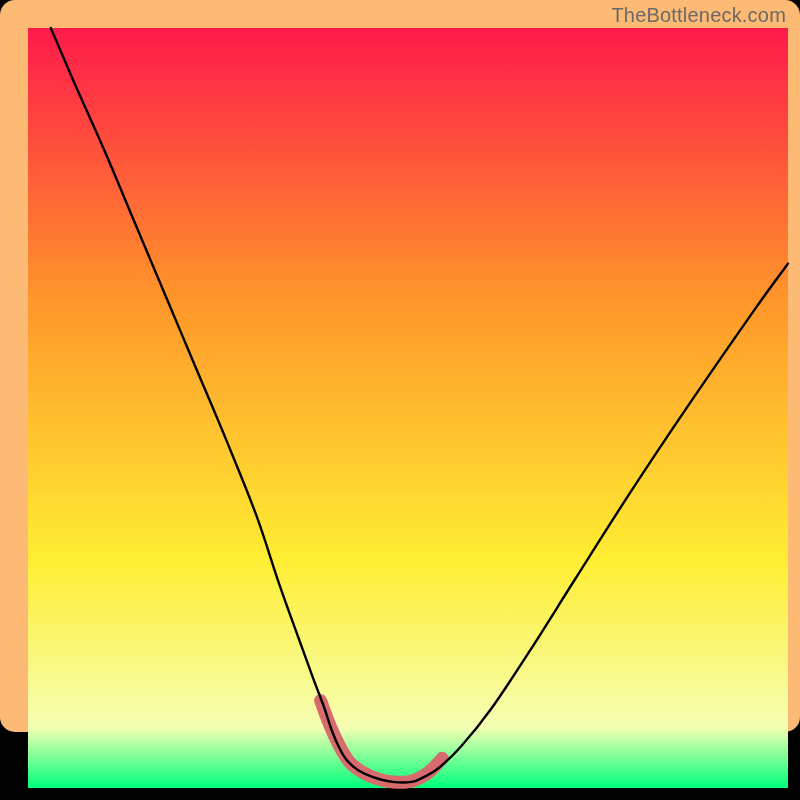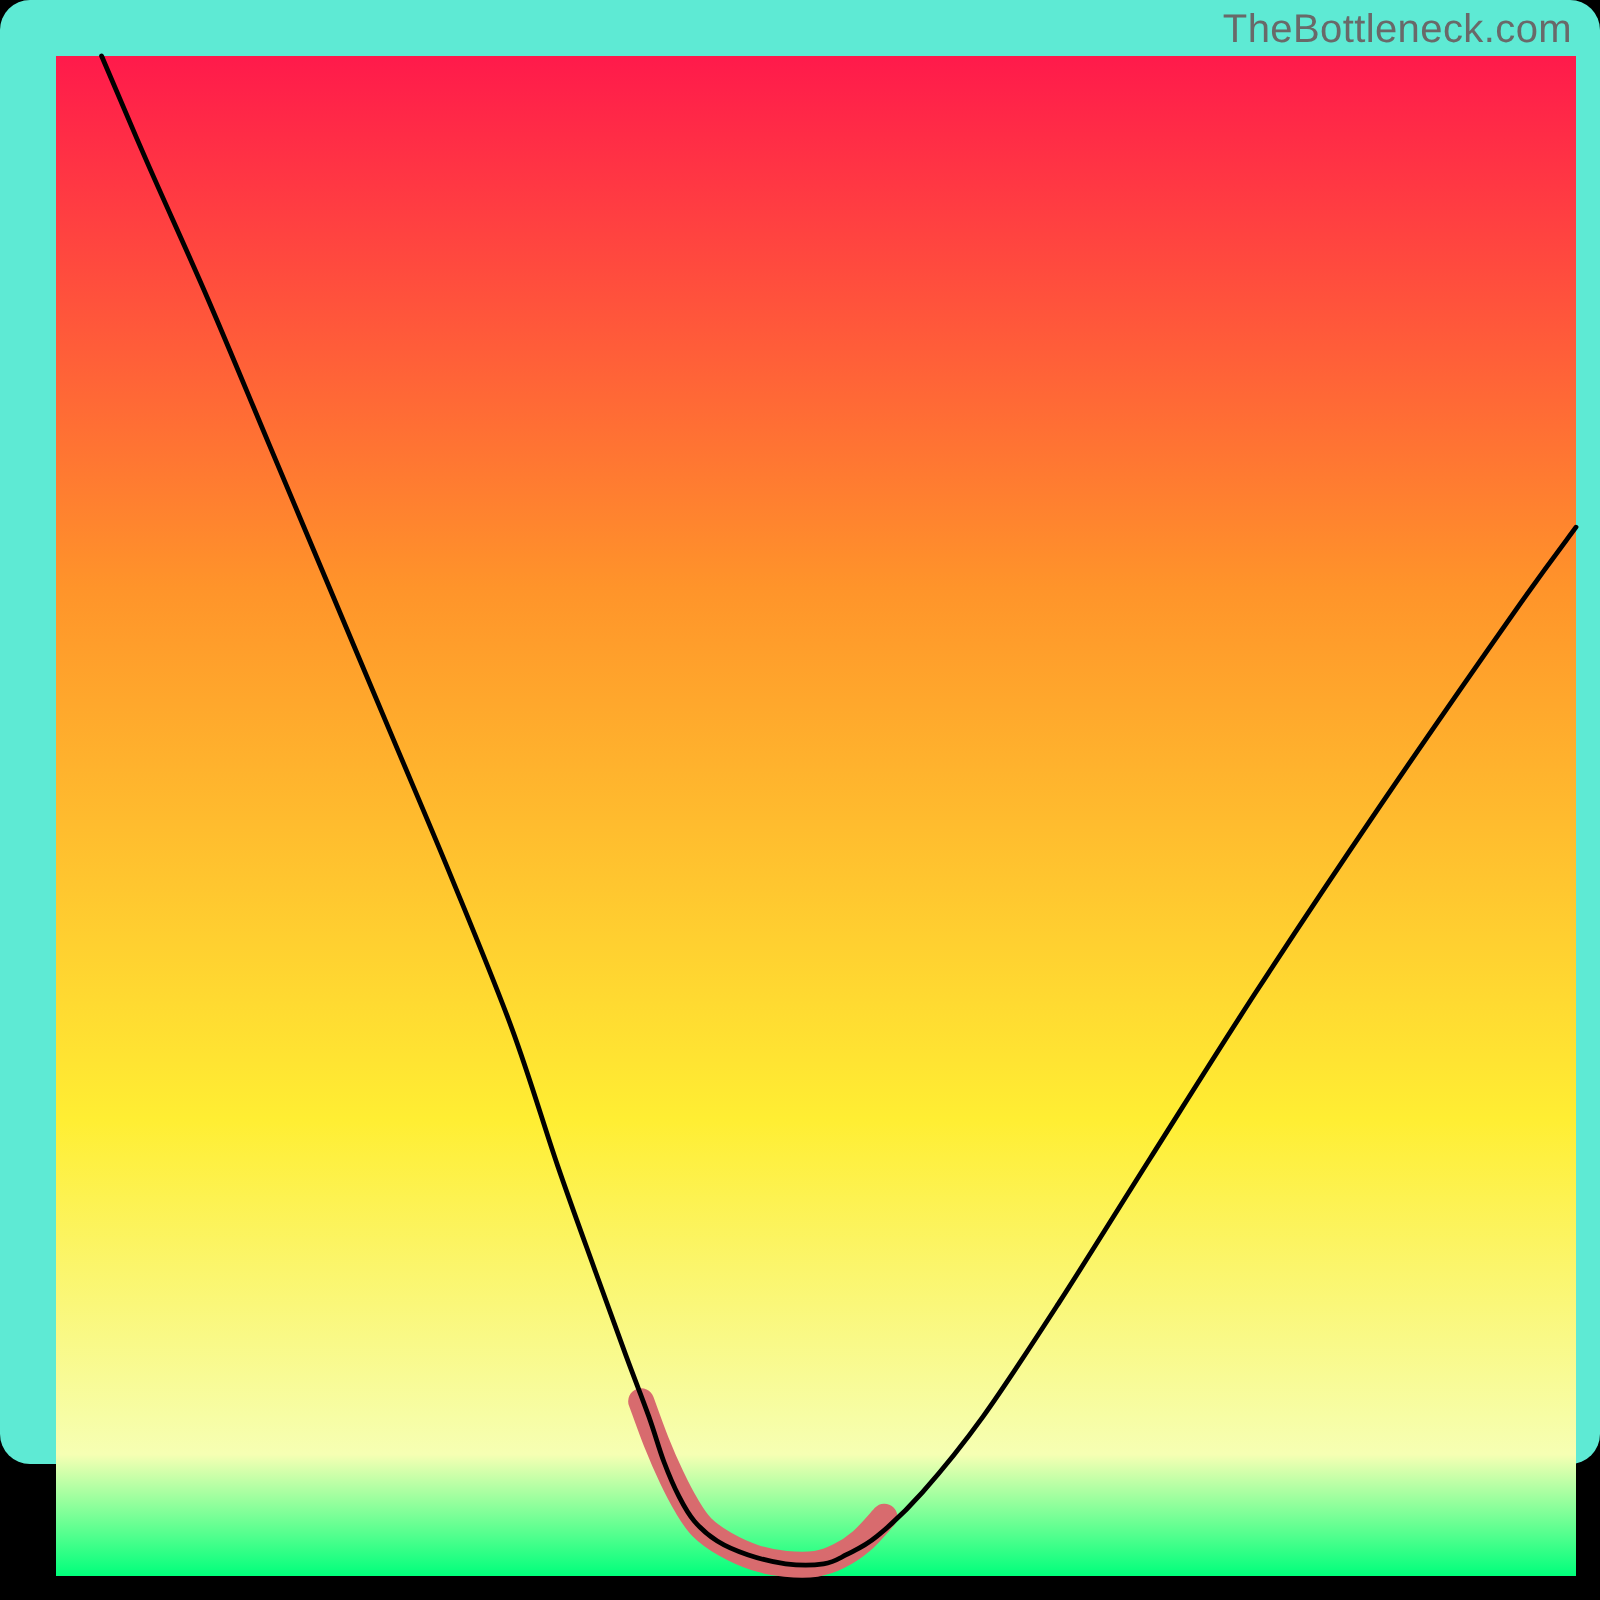--- a/index.html
+++ b/index.html
@@ -9,21 +9,21 @@
     height: 800px;
     background: #000;
     overflow: hidden;
   }
   .frame {
     position: absolute;
     left: 0;
     top: 0;
     width: 800px;
     height: 732px;
-    background: #5eead4;
+    background: #fdba74;
     border-radius: 15px;
   }
   .watermark {
     position: absolute;
     top: 4px;
     right: 14px;
     font-family: Arial, Helvetica, sans-serif;
     font-size: 20px;
     color: #696969;
     letter-spacing: 0.2px;

